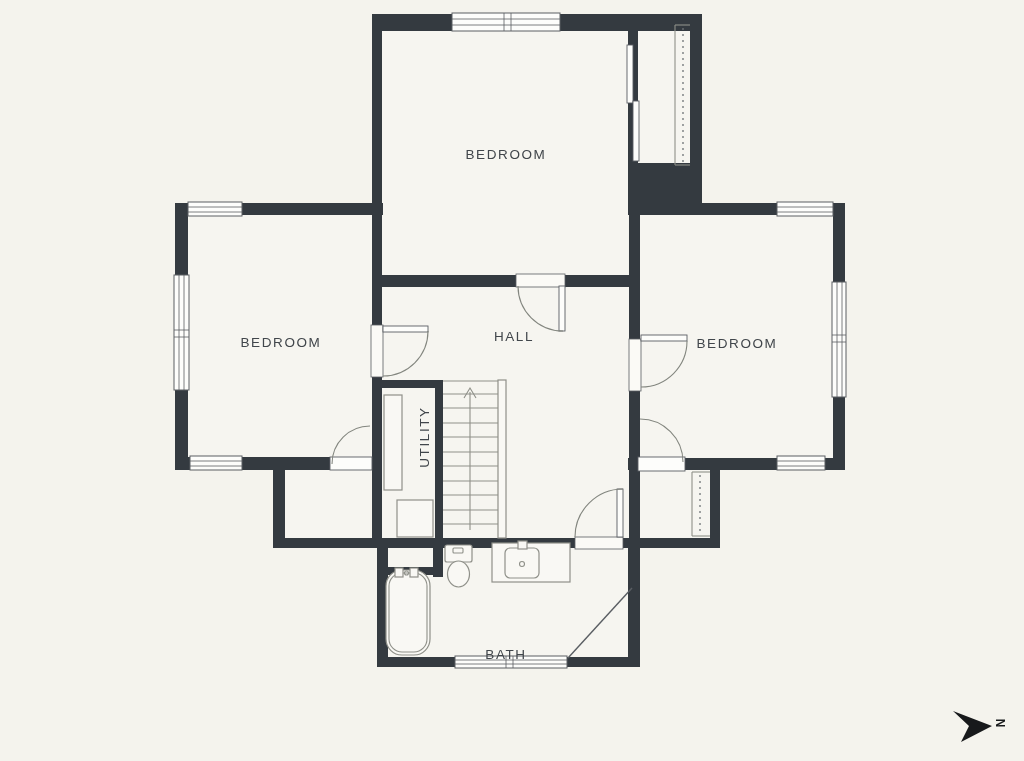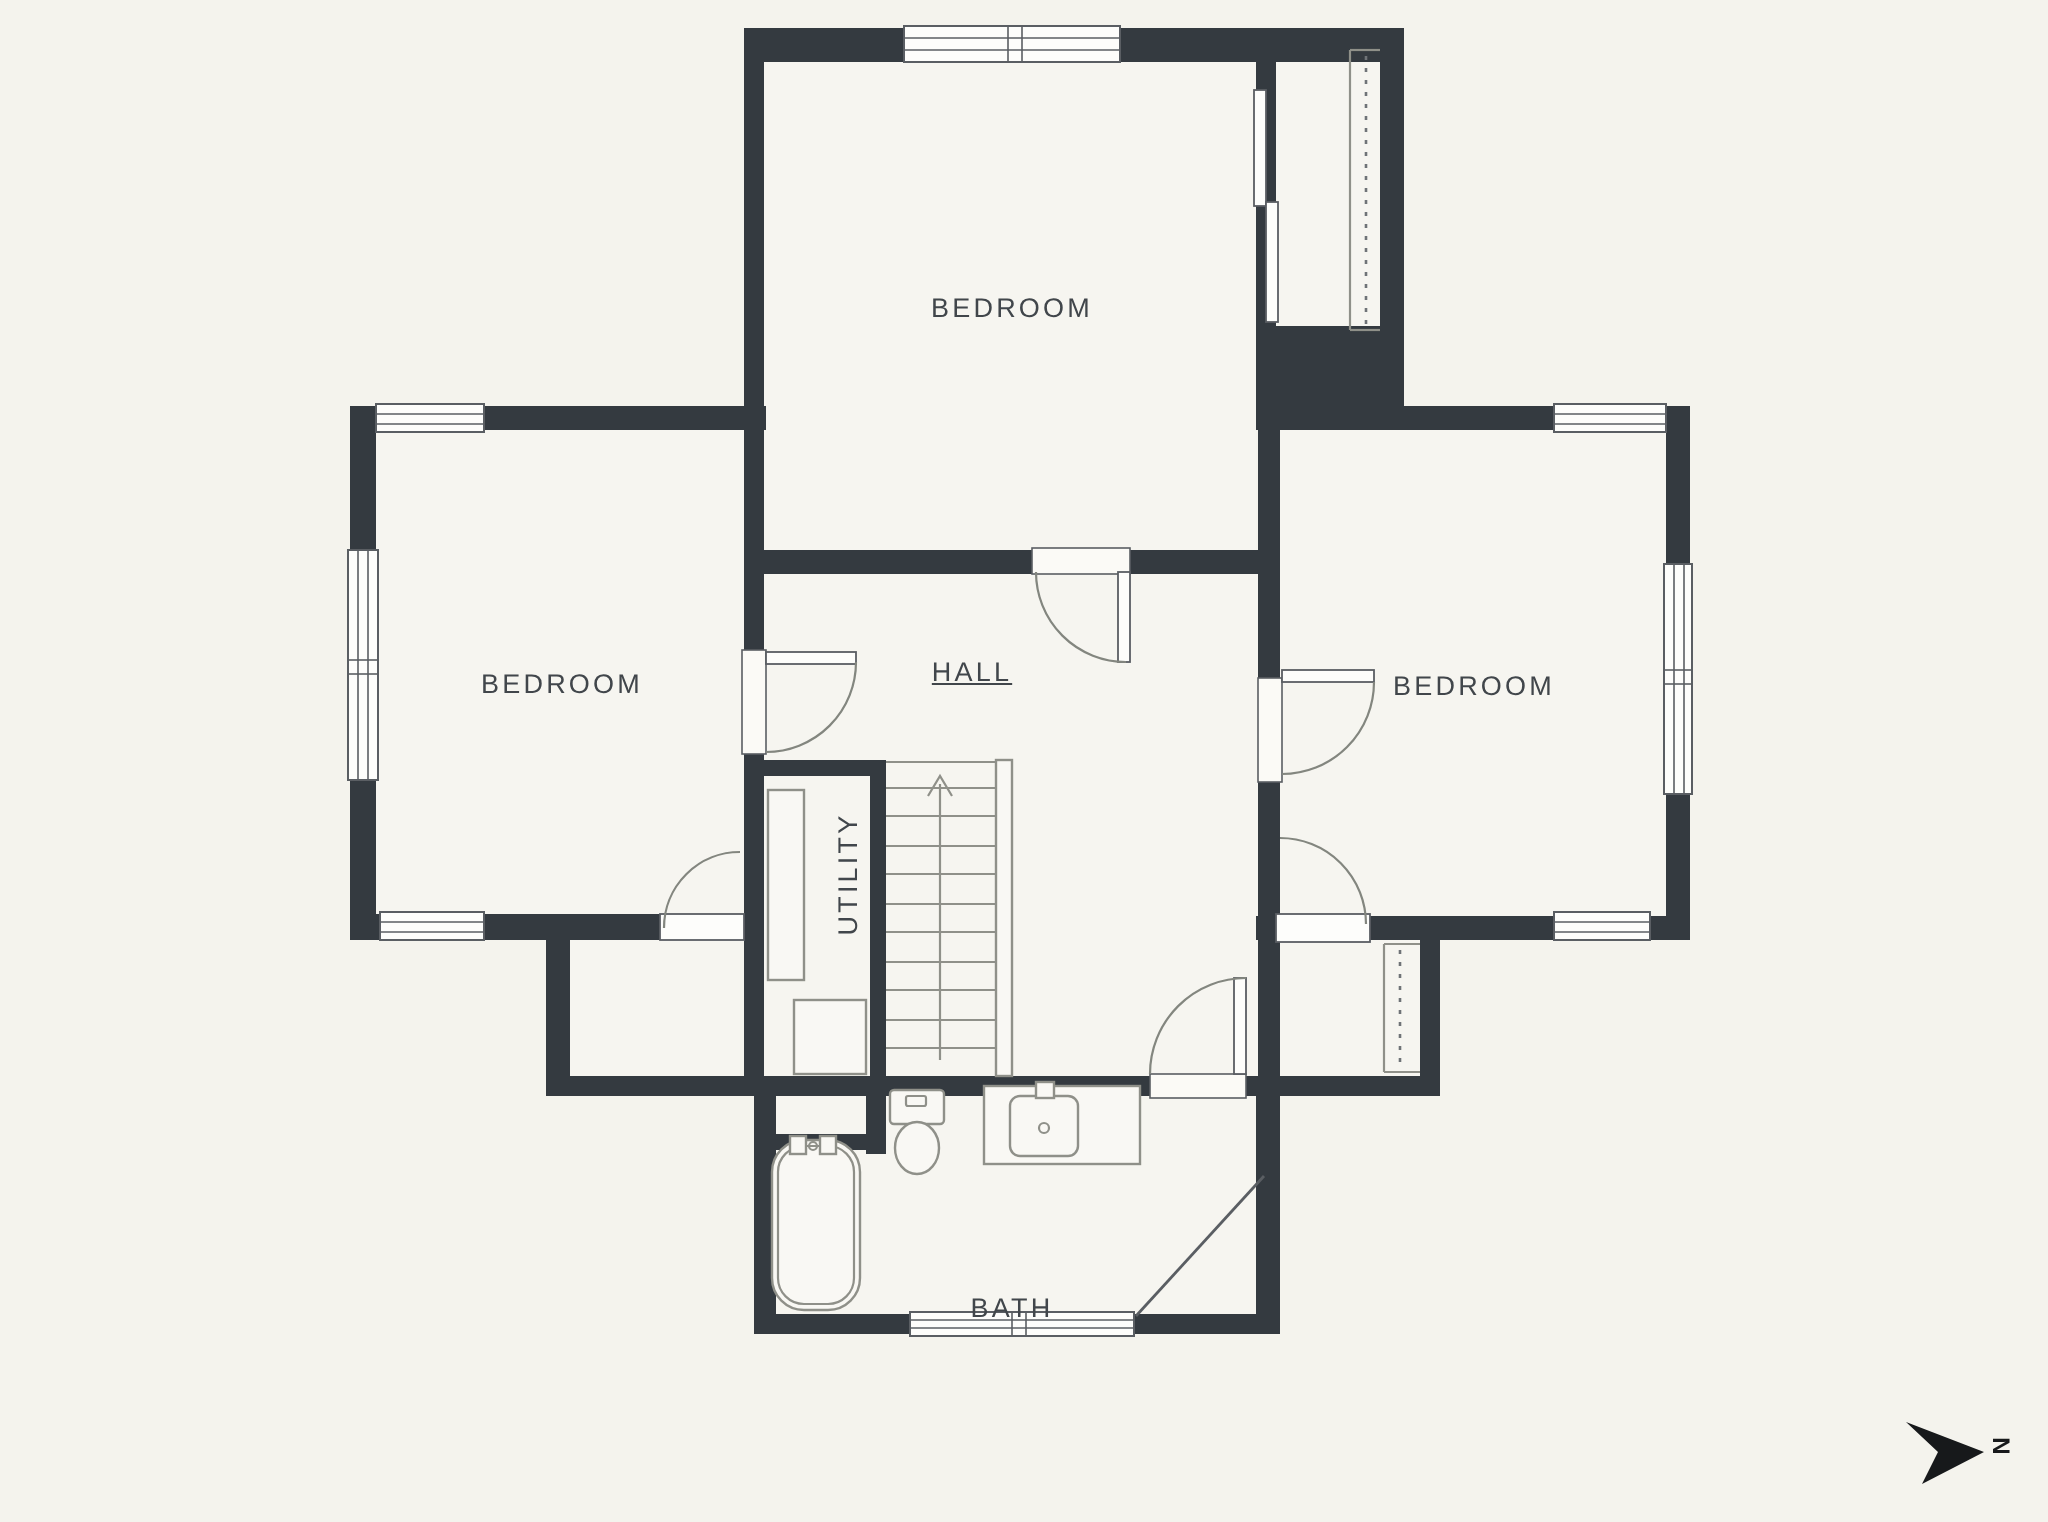--- a/index.html
+++ b/index.html
@@ -233,21 +233,21 @@
       <rect class="fixture" x="518" y="541" width="9" height="8"></rect>
       <circle class="fixline" cx="522" cy="564" r="2.5"></circle>
     </g>
     <line class="slope" x1="568" y1="658" x2="632" y2="588"></line>
   </g>
 </svg>
 
   <div class="room-label" style="left:506px;top:154px;">BEDROOM</div>
   <div class="room-label" style="left:281px;top:342px;">BEDROOM</div>
   <div class="room-label" style="left:737px;top:343px;">BEDROOM</div>
-  <div class="room-label" style="left:486px;top:336px;text-decoration:underline;">HALL</div>
+  <div class="room-label" style="left:514px;top:336px;">HALL</div>
   <div class="room-label vertical" style="left:424px;top:437px;">UTILITY</div>
   <div class="room-label" style="left:506px;top:606px;margin-top:48px;">BATH</div>
 
   <div class="compass">
     <svg width="80" height="56" viewBox="0 0 80 56">
       <polygon points="54,28 15,13 31,28 23,44" fill="#17191b"></polygon>
     </svg>
     <span class="compass-n">N</span>
   </div>
 </div>

